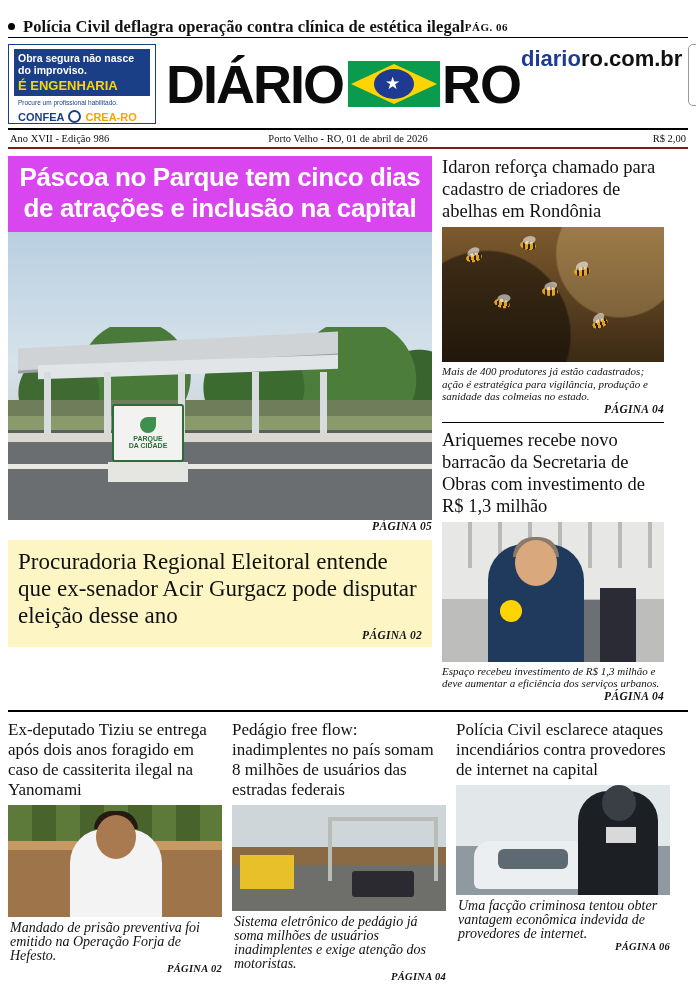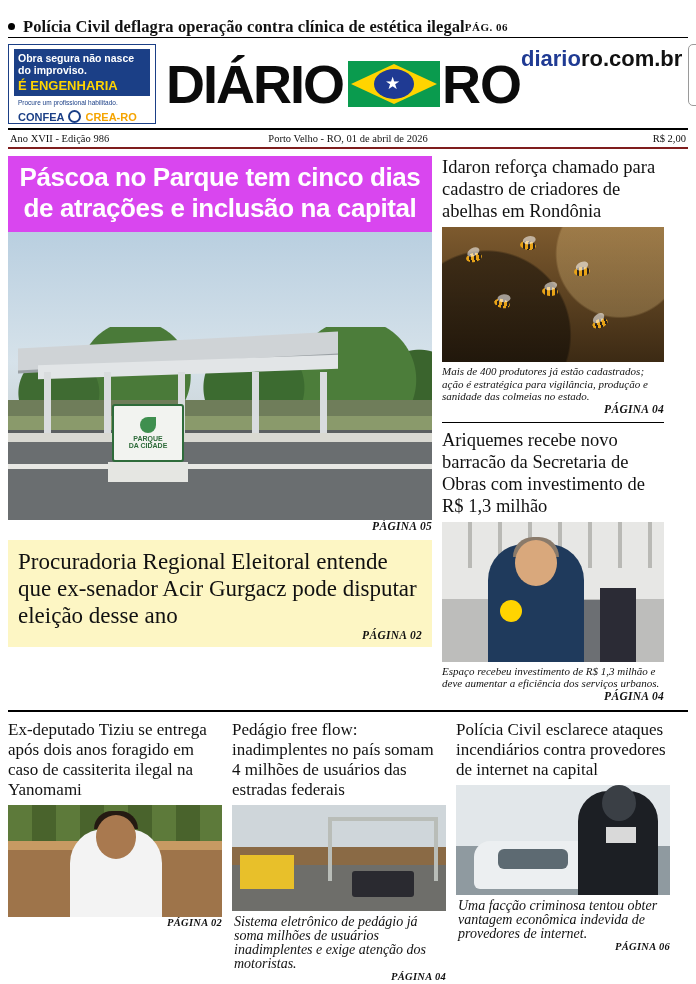--- a/index.html
+++ b/index.html
@@ -515,25 +515,26 @@
     <div class="bcol">
       <h3>Ex-deputado Tiziu se entrega após dois anos foragido em caso de cassiterita ilegal na Yanomami</h3>
       <div class="photo ph-tiziu">
         <span class="tz-bg"></span>
         <span class="tz-green"></span>
         <span class="tz-man">
             <span class="hair"></span>
             <span class="head"></span>
           </span>
       </div>
+      <div class="caption">Mandado de prisão preventiva foi emitido na Operação Forja de Hefesto.</div>
       <div class="pagina">PÁGINA 02</div>
     </div>
 
     <div class="bcol">
-      <h3>Pedágio free flow: inadimplentes no país somam 4 milhões de usuários das estradas federais</h3>
+      <h3>Pedágio free flow: inadimplentes no país somam 8 milhões de usuários das estradas federais</h3>
       <div class="photo ph-pedagio">
         <span class="pd-sky"></span>
         <span class="pd-dirt"></span>
         <span class="pd-road"></span>
         <span class="pd-gantry"></span>
         <span class="pd-truck"></span>
         <span class="pd-crane"></span>
       </div>
       <div class="caption">Sistema eletrônico de pedágio já soma milhões de usuários inadimplentes e exige atenção dos motoristas.</div>
       <div class="pagina">PÁGINA 04</div>

